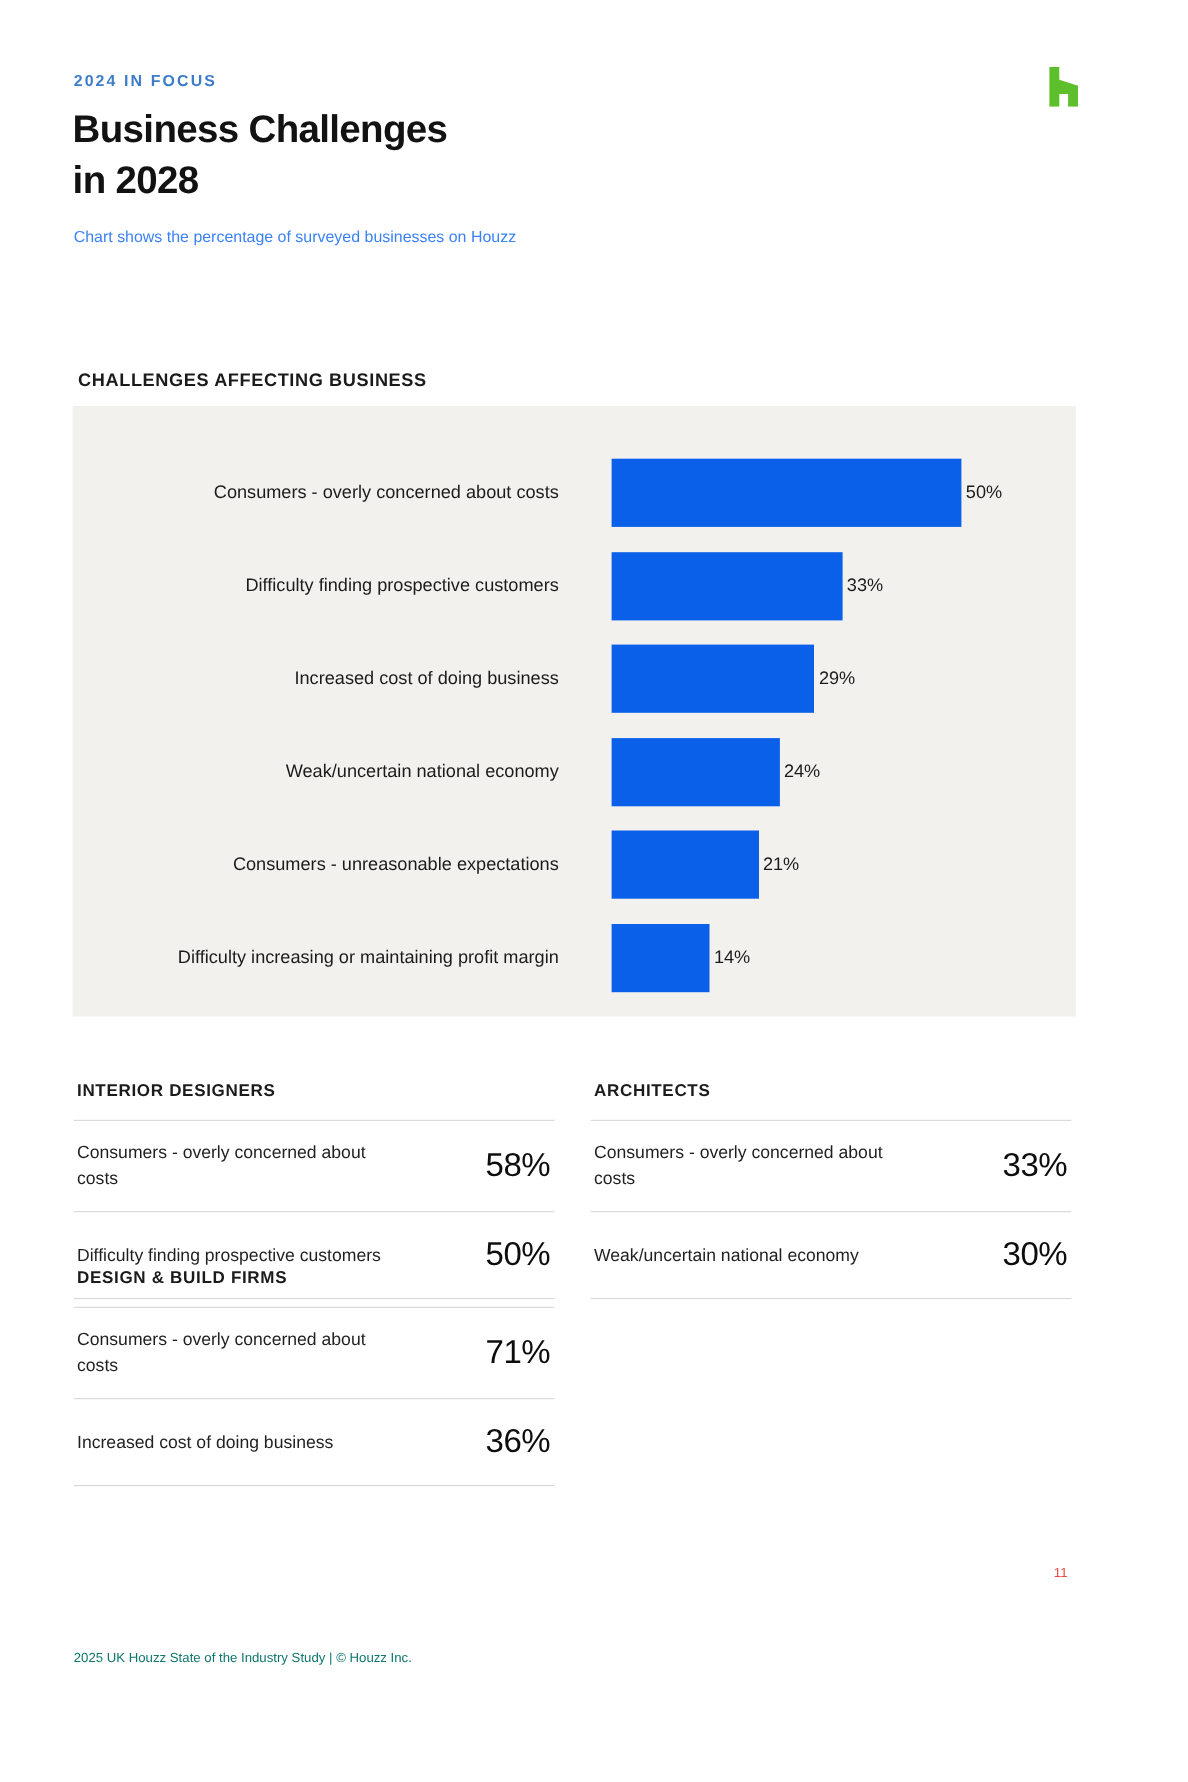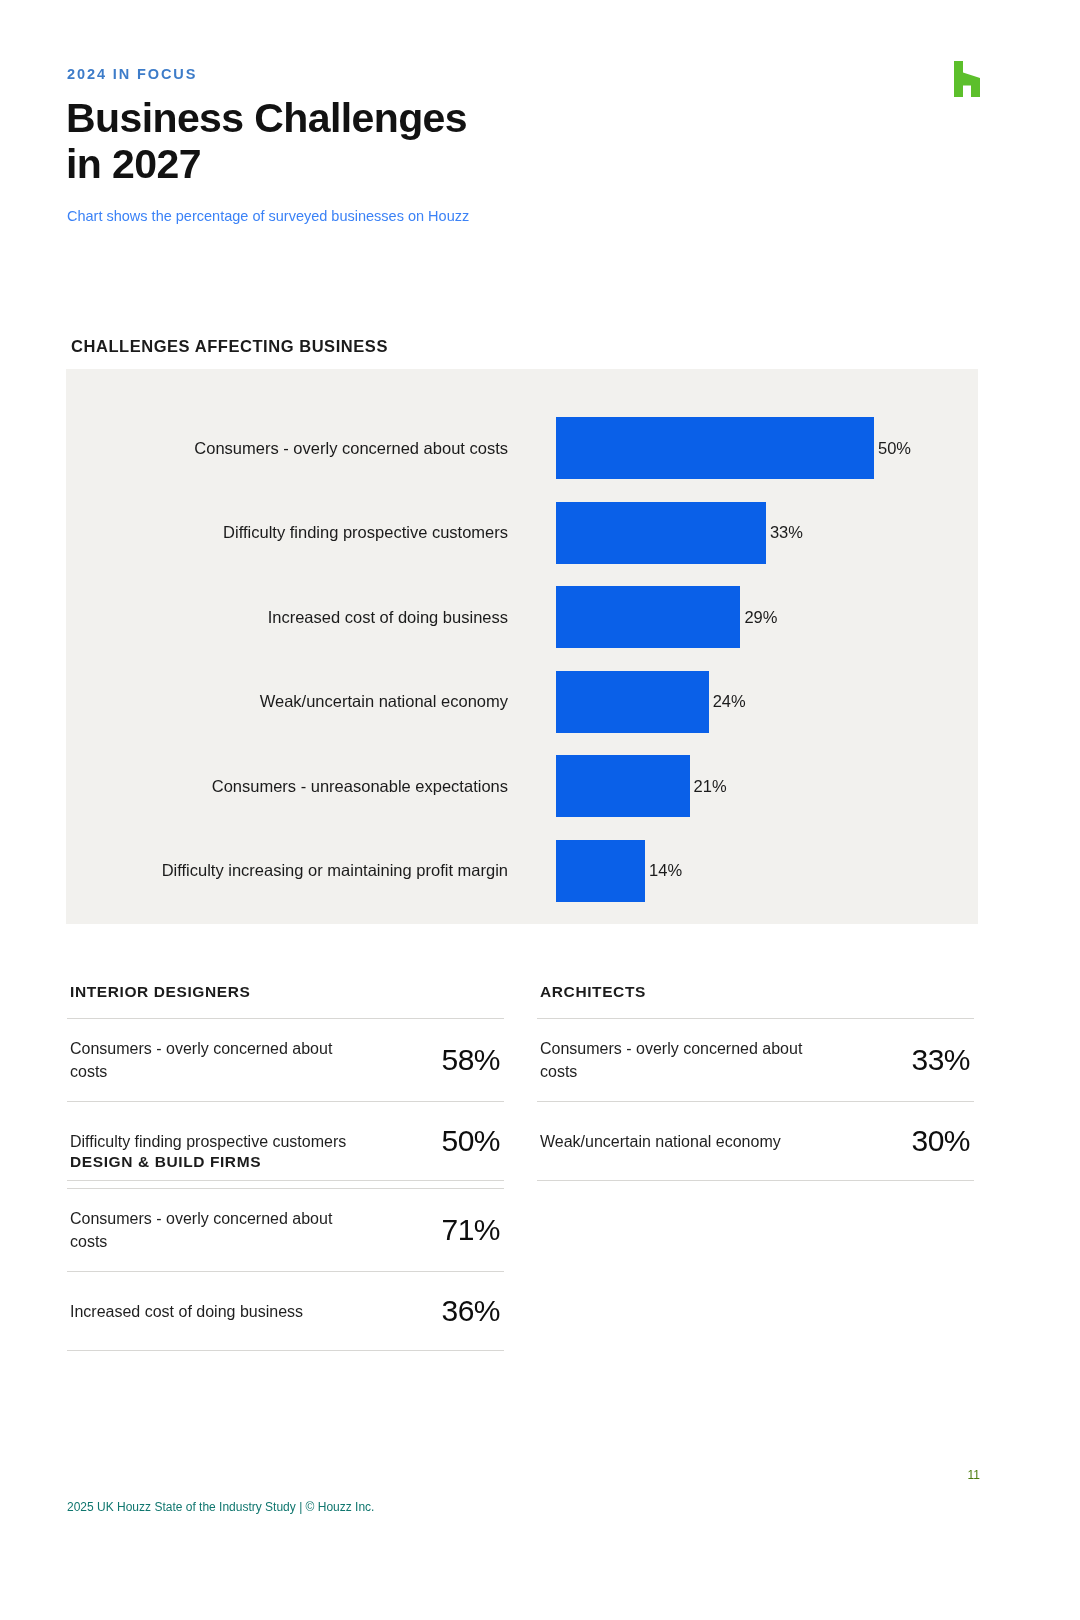--- a/index.html
+++ b/index.html
@@ -14,21 +14,21 @@
   .page{position:relative;width:1078px;height:1620px;}
 
   
   .eyebrow{
     position:absolute;left:67px;top:66px;
     font-size:14.5px;font-weight:bold;letter-spacing:1.9px;
     color:#3d7cc9;
   }
   .title{
     position:absolute;left:66px;top:95px;width:620px;
-    font-size:41px;line-height:46px;font-weight:bold;
+    font-size:35px;line-height:46px;font-weight:bold;
     letter-spacing:-0.6px;color:#121212;
   }
   .subtitle{
     position:absolute;left:67px;top:203px;width:470px;
     font-size:14.5px;line-height:26px;color:#3b82f6;
   }
   .logo{
     position:absolute;left:950px;top:61px;width:34px;height:36px;
   }
 
@@ -87,34 +87,34 @@
     font-size:30px;font-weight:normal;color:#0d0d0d;letter-spacing:-0.5px;
     white-space:nowrap;margin-left:16px;
   }
 
   
   .footer-text{
     position:absolute;left:67px;top:1500px;
     font-size:12px;color:#0f766e;
   }
   .footer-page{
-    position:absolute;left:958px;top:1468px;width:22px;text-align:right;
-    font-size:12px;color:#4d7c0f;
+    position:absolute;left:958px;top:1423px;width:22px;
+    font-size:12px;color:#ef4444;
   }
 </style>
 </head>
 <body>
 
 <div class="page">
 
   <div class="eyebrow">2024 IN FOCUS</div>
 
   <div class="title">
     <div>Business Challenges</div>
-    <div>in 2027</div>
+    <div>in 2028</div>
   </div>
 
   <div class="subtitle">
     <div>Chart shows the percentage of surveyed businesses on Houzz</div>
   </div>
 
   <div class="logo">
     <svg width="34" height="36" viewBox="0 0 34 36" xmlns="http://www.w3.org/2000/svg">
       <path d="M4 0 H13 V11.5 L30 17 V36 H21 V24.5 H13 V36 H4 Z" fill="#5cbf2b"></path>
     </svg>

